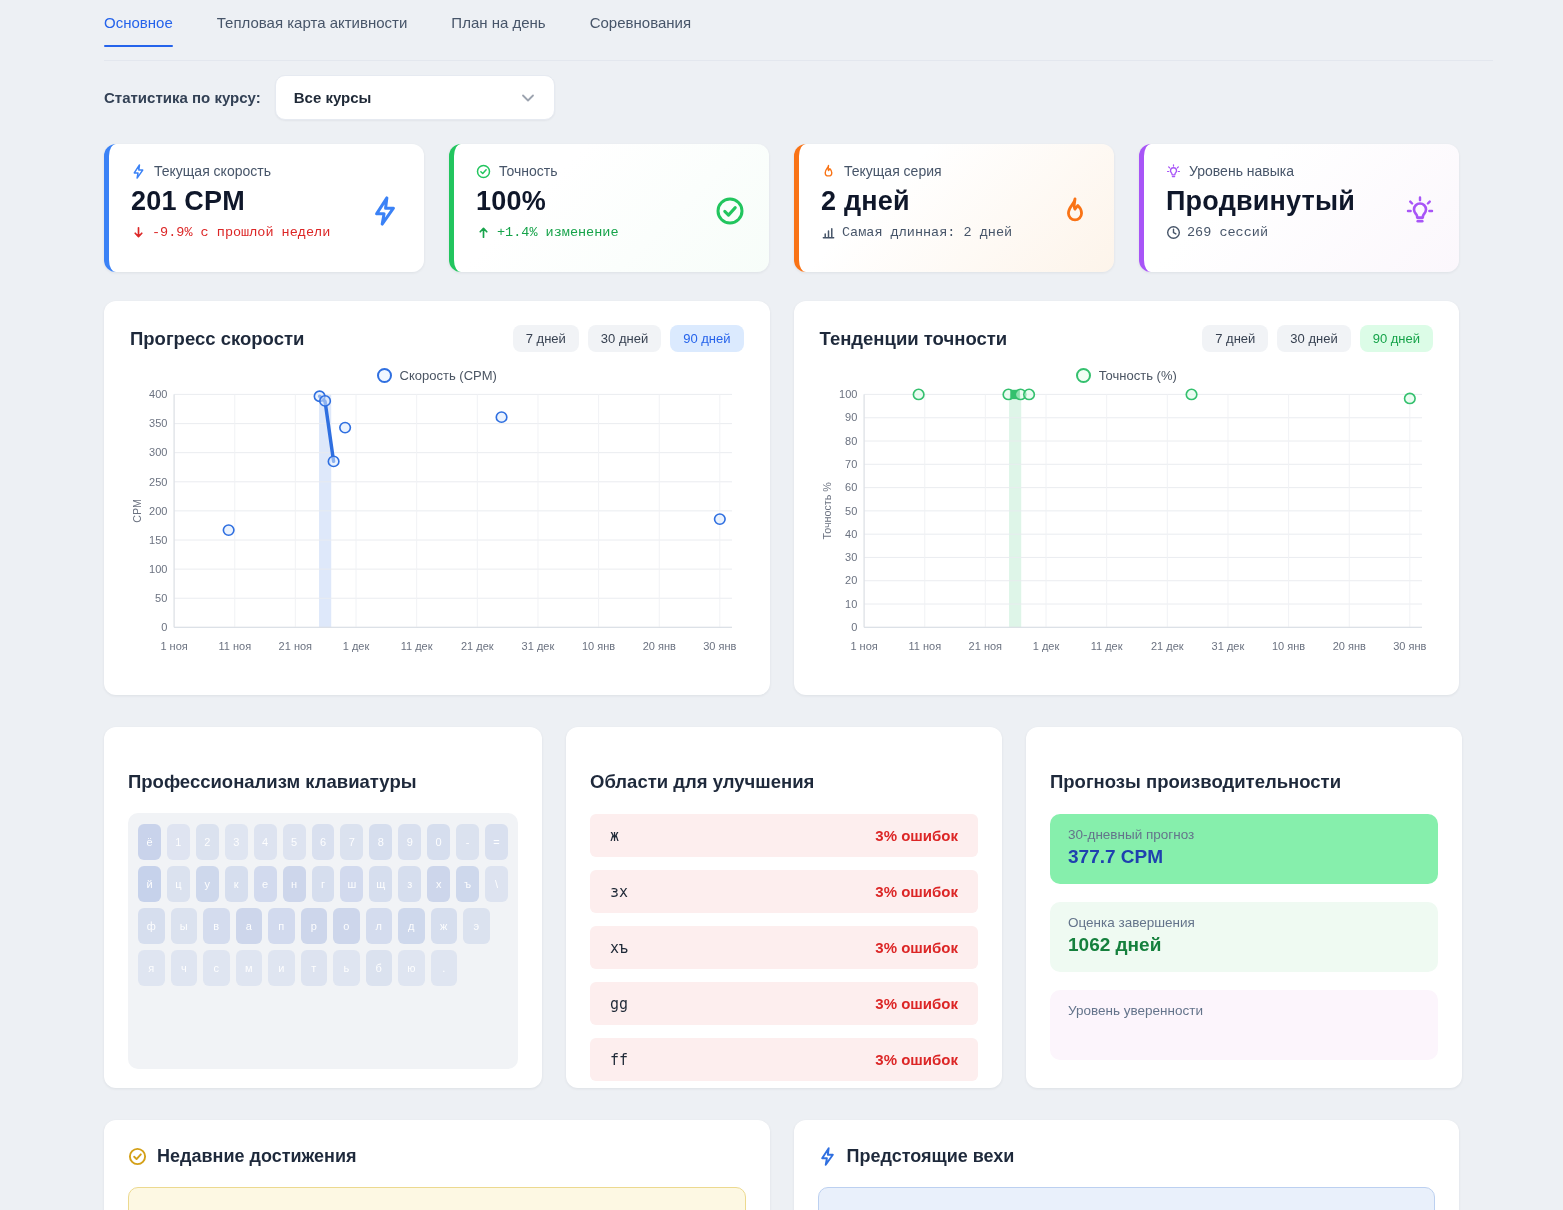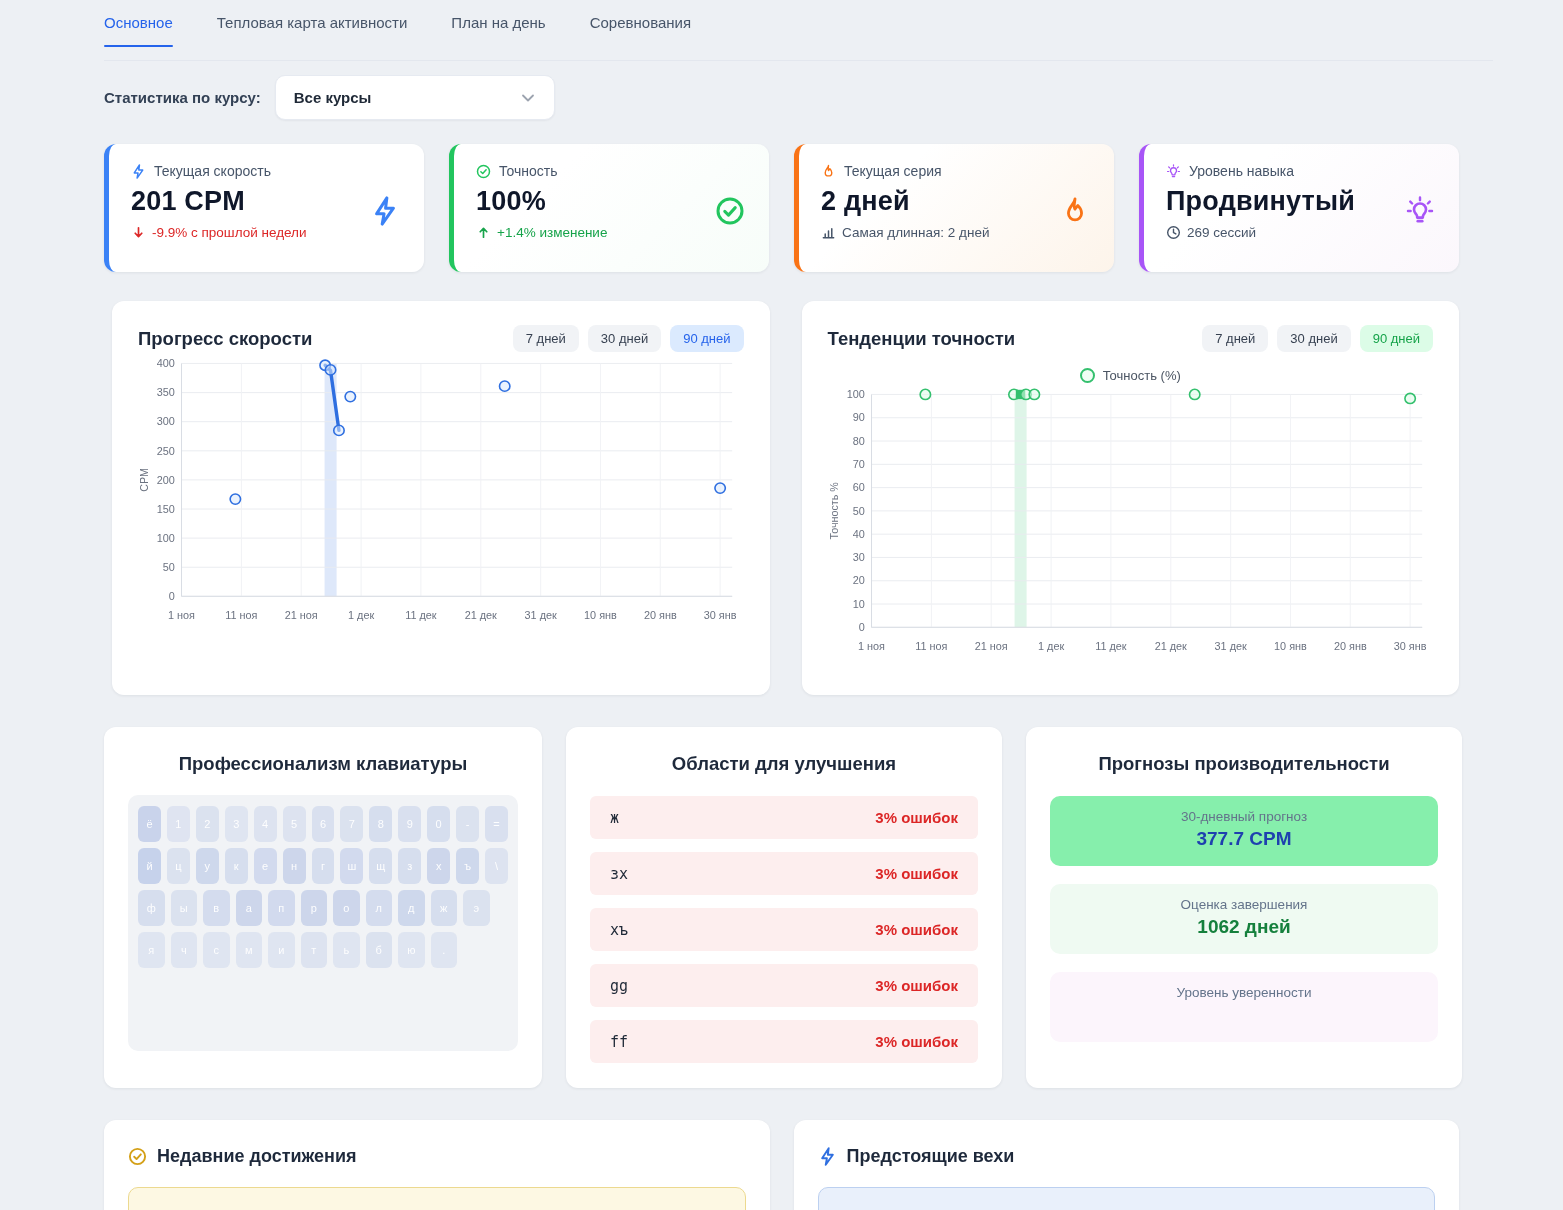--- a/index.html
+++ b/index.html
@@ -22,42 +22,42 @@
             box-shadow:0 1px 2px rgba(16,24,40,.05); cursor:pointer; }
   .select .sel-text { font-size:15px; color:#1f2937; font-weight:600; }
   .select .chev { color:#9ca3af; }
 
   
   .stat-grid { display:grid; grid-template-columns:repeat(4,1fr); gap:25px; margin-top:24px; }
   .stat-card { background:#fff; border-radius:12px; height:128px; padding:19px 22px; position:relative;
                box-shadow:0 1px 3px rgba(16,24,40,.07); border-left:5px solid #ccc; overflow:hidden; }
   .stat-head { display:flex; align-items:center; gap:8px; font-size:14px; color:#475569; }
   .stat-value { font-size:27px; font-weight:800; color:#0f172a; margin-top:7px; letter-spacing:.2px; }
-  .stat-sub { font-size:13.5px; margin-top:8px; display:flex; align-items:center; gap:6px; }
+  .stat-sub { font-size:13.5px; margin-top:8px; display:flex; align-items:center; gap:6px;font-family:Liberation Mono, monospace; }
   .stat-bigicon { position:absolute; right:24px; top:52px; }
   .icon { display:inline-flex; align-items:center; justify-content:center; }
 
   
   .charts-grid { display:grid; grid-template-columns:1fr 1fr; gap:24px; margin-top:29px; }
   .card { background:#fff; border-radius:12px; box-shadow:0 1px 3px rgba(16,24,40,.07); }
-  .chart-card { padding:24px 26px 16px 26px; height:394px;margin-left:8px; }
+  .chart-card { padding:24px 26px 16px 26px; height:394px; }
   .chart-head { display:flex; align-items:center; justify-content:space-between; }
   .chart-title { font-size:18.5px; font-weight:700; color:#1e293b; }
   .range-btns { display:flex; gap:9px; }
   .range-btn { font-size:13px; padding:6px 13px; border-radius:8px; background:#f1f3f6; color:#374151; cursor:pointer; border:none; font-family:inherit; }
   .range-btn.active-blue { background:#dbeafe; color:#2563eb; }
   .range-btn.active-green { background:#dcfce7; color:#16a34a; }
   .legend { display:flex; align-items:center; justify-content:center; gap:8px; margin-top:16px; font-size:13px; color:#4b5563; }
   .legend-dot { width:15px; height:15px; border-radius:50%; border:2px solid; }
   .chart-svg { width:100%; height:272px; margin-top:4px; }
   .chart-svg text { font-family:"Liberation Sans",sans-serif; font-size:11.5px; fill:#6b7280; }
 
   
   .mid-grid { display:grid; grid-template-columns:438px 436px 436px; gap:24px; margin-top:32px; }
-  .mid-card { padding:26px 24px; height:361px;text-align:center; }
+  .mid-card { padding:44px 24px; height:361px; }
   .mid-title { font-size:18.5px; font-weight:700; color:#1e293b; }
   .kb-wrap { margin-top:20px; background:#f1f3f6; border-radius:10px; padding:11px 10px; height:256px; }
   .kb-row { display:flex; gap:6px; margin-bottom:6px; }
   .kb-key { width:26.5px; height:36px; border-radius:6px; display:flex; align-items:center; justify-content:center;
             font-size:11px; color:rgba(255,255,255,.95); }
   .imp-list { margin-top:21px; }
   .imp-row { height:43px; background:#fdeeee; border-radius:6px; display:flex; align-items:center;
              justify-content:space-between; padding:0 20px; margin-bottom:13px; }
   .imp-key { font-family:"DejaVu Sans Mono", monospace; font-size:15px; color:#1f2937; }
   .imp-val { font-size:15px; font-weight:700; color:#dc2626; }
@@ -205,20 +205,24 @@
     </div>
 
   <div class="charts-grid">
       <div class="card chart-card"><div class="chart-head">
        <span class="chart-title">Прогресс скорости</span>
        <span class="range-btns">
             <button class="range-btn ">7 дней</button>
             <button class="range-btn ">30 дней</button>
             <button class="range-btn active-blue">90 дней</button>
           </span>
+     </div>
+     <div class="legend">
+       <span class="legend-dot" style="border-color:#2f6fe0; background:#dbeafe66"></span>
+       <span>Скорость (CPM)</span>
      </div>
      <svg class="chart-svg" viewBox="0 0 640 292" preserveAspectRatio="none">
           <rect x="197.2" y="8" width="12.7" height="250" fill="#2f6fe0" opacity="0.16"></rect>
           <line x1="46" y1="258.0" x2="628" y2="258.0" stroke="#e9ebef" stroke-width="1"></line>
           <text x="39" y="262.0" text-anchor="end">0</text>
           <line x1="46" y1="226.8" x2="628" y2="226.8" stroke="#e9ebef" stroke-width="1"></line>
           <text x="39" y="230.8" text-anchor="end">50</text>
           <line x1="46" y1="195.5" x2="628" y2="195.5" stroke="#e9ebef" stroke-width="1"></line>
           <text x="39" y="199.5" text-anchor="end">100</text>
           <line x1="46" y1="164.3" x2="628" y2="164.3" stroke="#e9ebef" stroke-width="1"></line>

